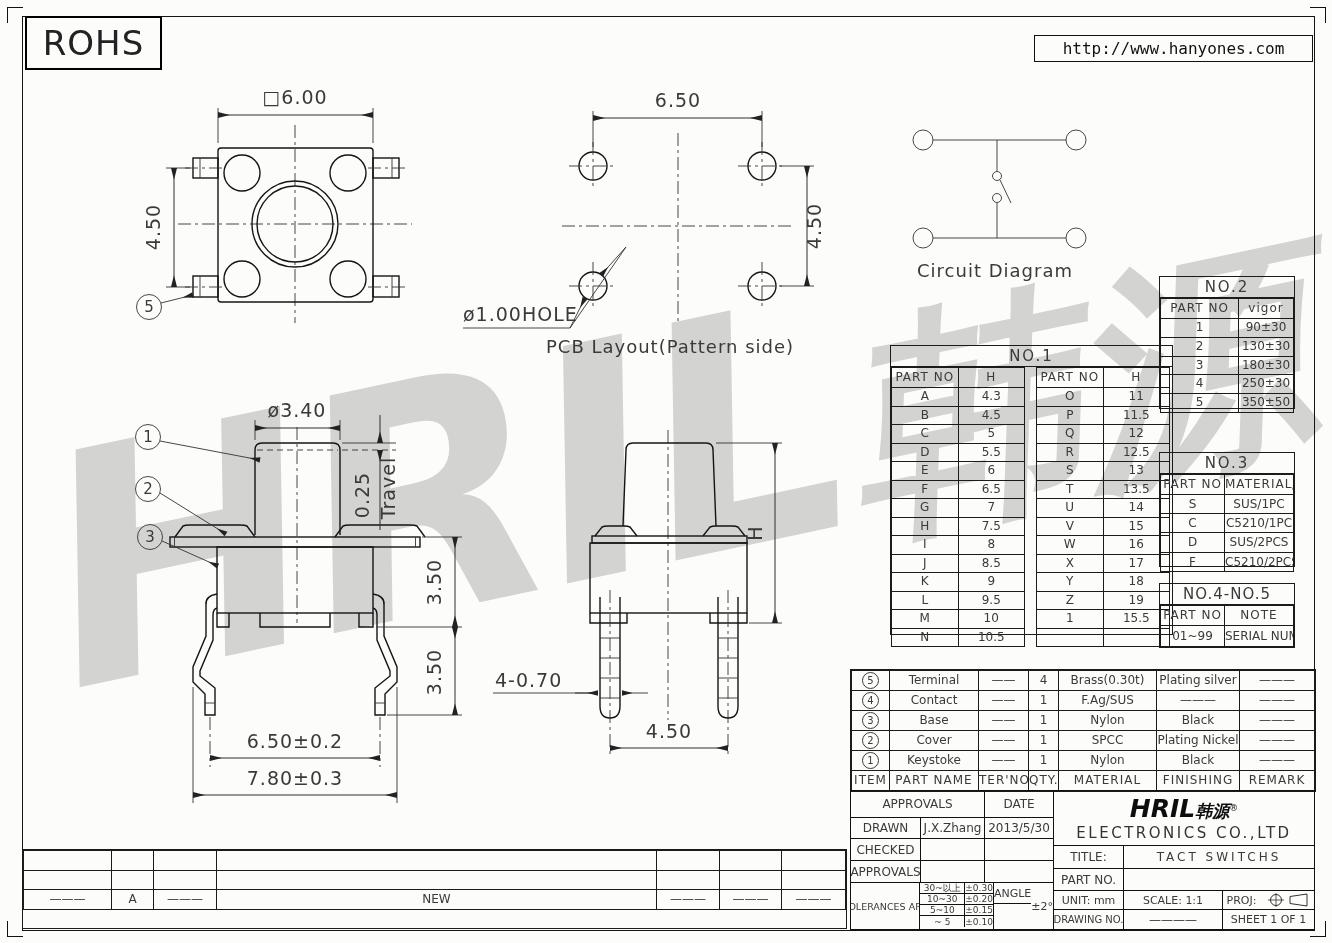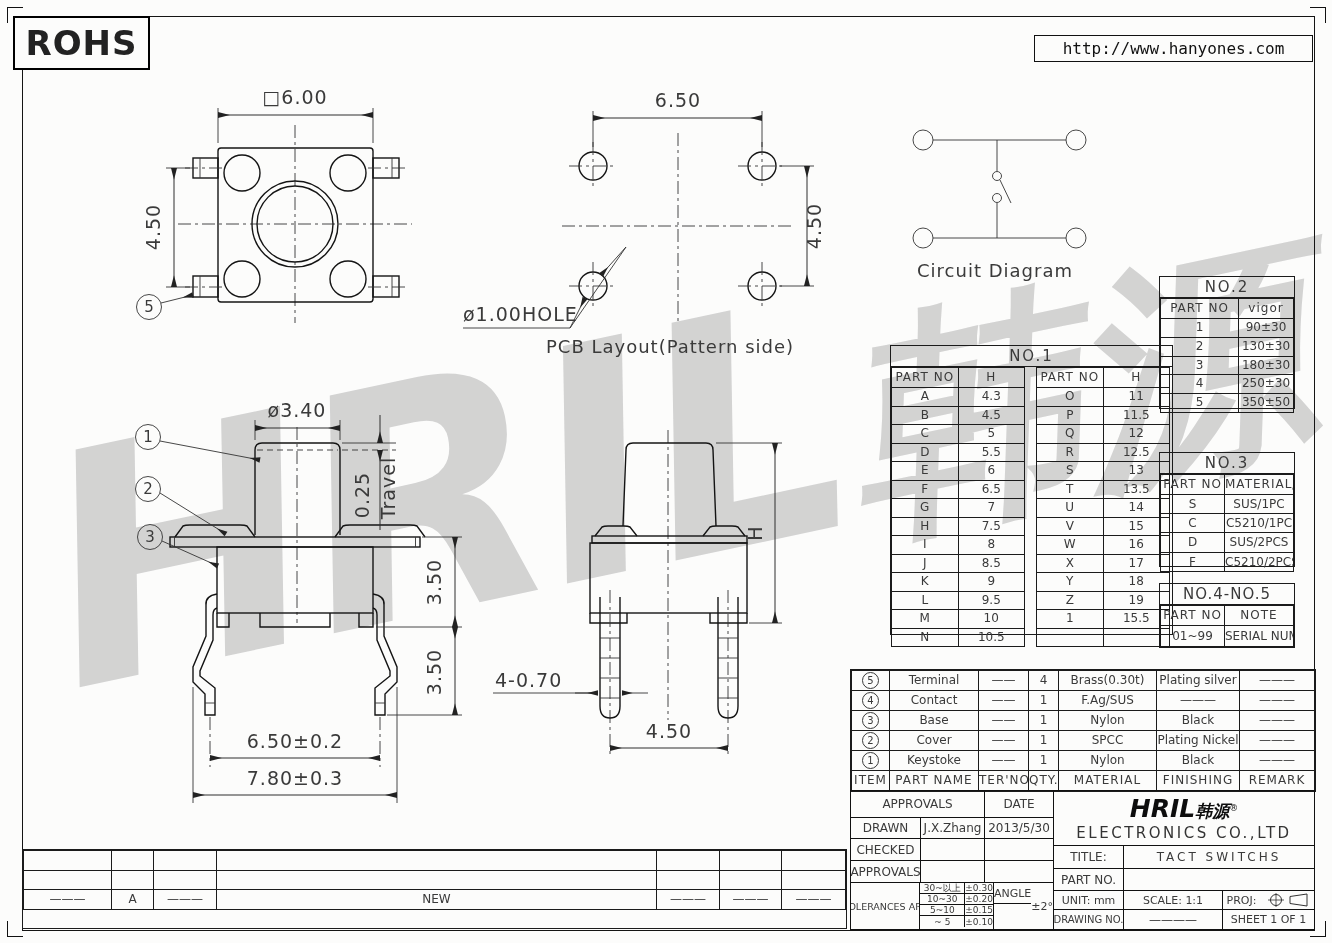--- a/index.html
+++ b/index.html
@@ -10,22 +10,22 @@
     font-size:320px;font-weight:bold;font-style:italic;letter-spacing:-8px;color:#c9c9c9;opacity:.8;
     transform:rotate(-12deg);transform-origin:0 50%;}
   .watermark .cn{font-size:235px;letter-spacing:0;}
   
   .frame{position:absolute;left:22px;top:16px;width:1291px;height:913px;border:1.6px solid #141414;z-index:1;}
   .crop{position:absolute;width:15px;height:15px;z-index:1;}
   .crop.tl{left:7px;top:7px;border-left:1.2px solid #111;border-top:1.2px solid #111;}
   .crop.tr{left:1310px;top:7px;border-right:1.2px solid #111;border-top:1.2px solid #111;}
   .crop.bl{left:7px;top:921px;border-left:1.2px solid #111;border-bottom:1.2px solid #111;}
   .crop.br{left:1310px;top:921px;border-right:1.2px solid #111;border-bottom:1.2px solid #111;}
-  .rohs{position:absolute;left:13px;top:16px;width:133px;height:50px;border:2.4px solid #000;background:#fcfcfb;
-    display:flex;align-items:center;justify-content:center;font-size:34px;font-weight:700;letter-spacing:1px;z-index:2;}
+  .rohs{position:absolute;left:25px;top:16px;width:133px;height:50px;border:2.4px solid #000;background:#fcfcfb;
+    display:flex;align-items:center;justify-content:center;font-size:34px;font-weight:400;letter-spacing:1px;z-index:2;}
   .urlbox{position:absolute;left:1034px;top:35px;width:277px;height:25px;border:1.5px solid #111;z-index:2;
     display:flex;align-items:center;justify-content:center;font-family:"DejaVu Sans Mono",monospace;font-size:16px;color:#111;}
   
   svg{position:absolute;z-index:1;overflow:visible;}
   .obj{fill:none;stroke:#141414;stroke-width:1.4;}
   .thin{fill:none;stroke:#333;stroke-width:.9;}
   .dim{fill:none;stroke:#2e2e2e;stroke-width:1;}
   .cl{fill:none;stroke:#333;stroke-width:.9;stroke-dasharray:13 4 3 4;}
   .dsh{fill:none;stroke:#333;stroke-width:.9;stroke-dasharray:6 4;}
   .dimt{fill:#3a3a3a;font-size:19px;letter-spacing:1px;font-family:"DejaVu Sans",sans-serif;}

